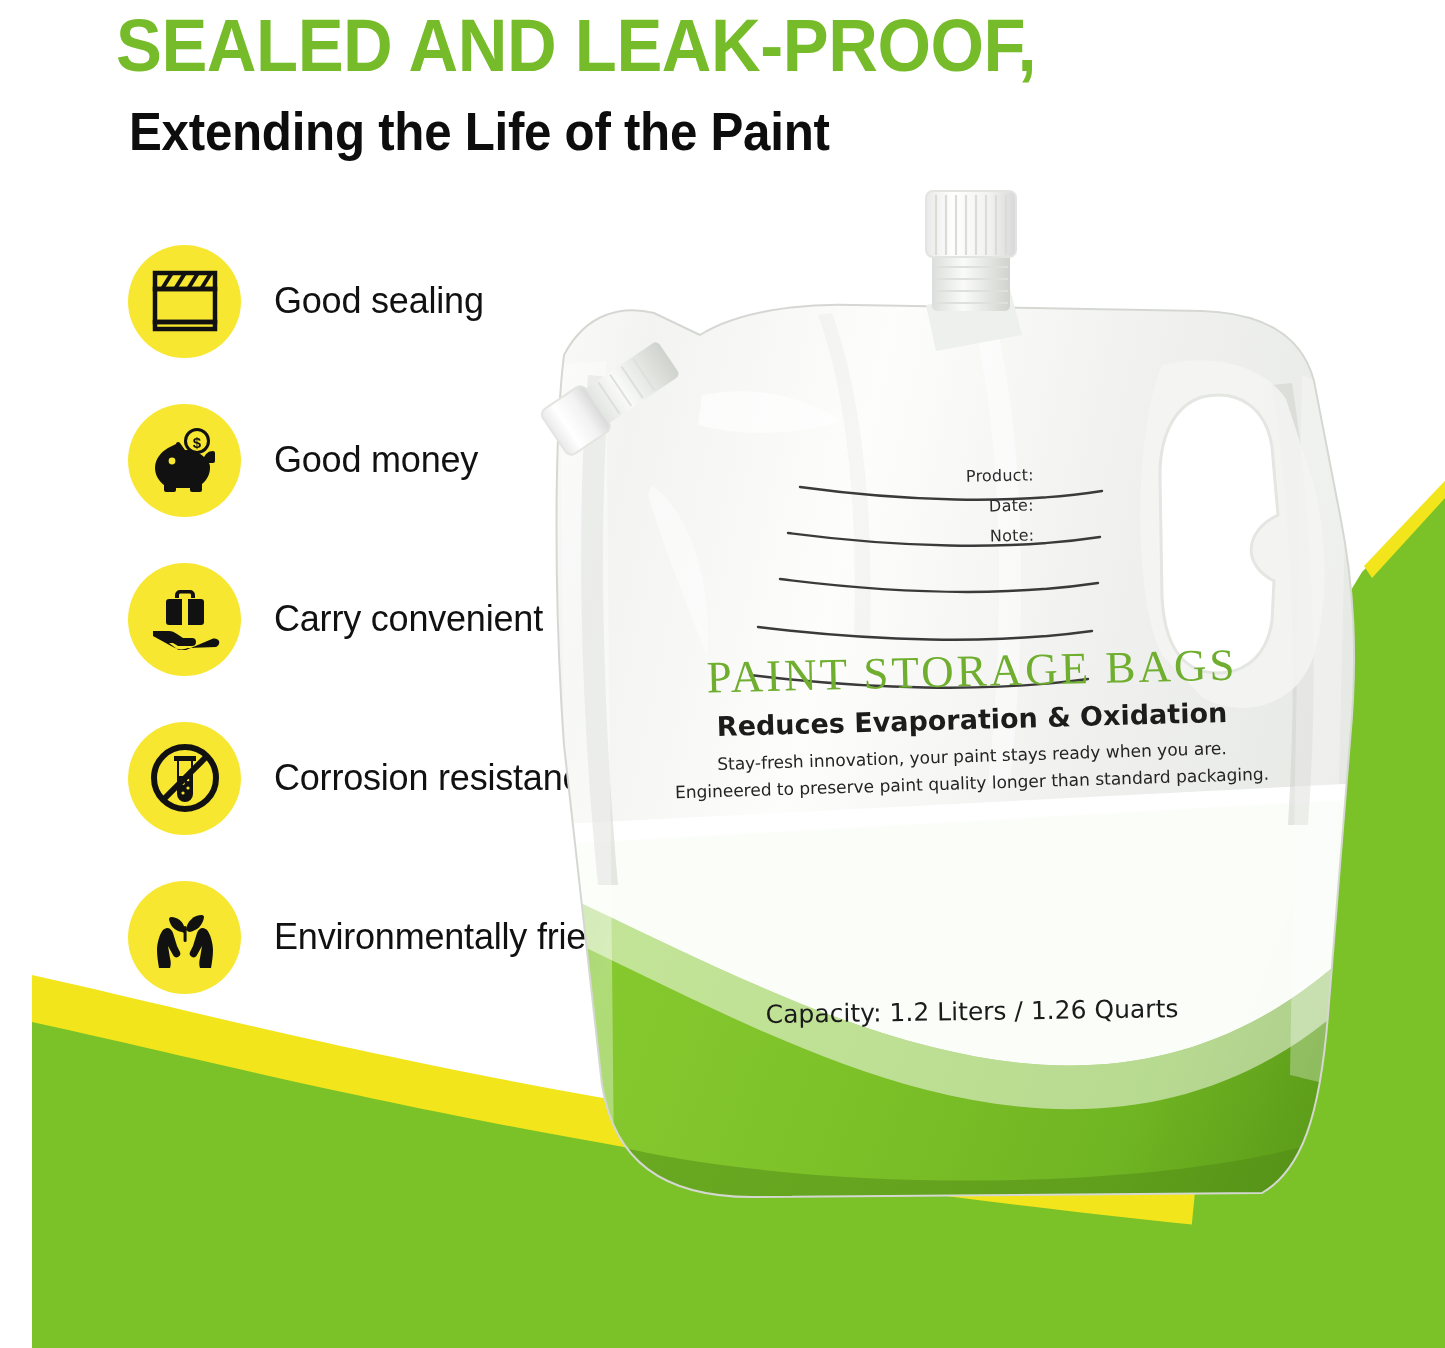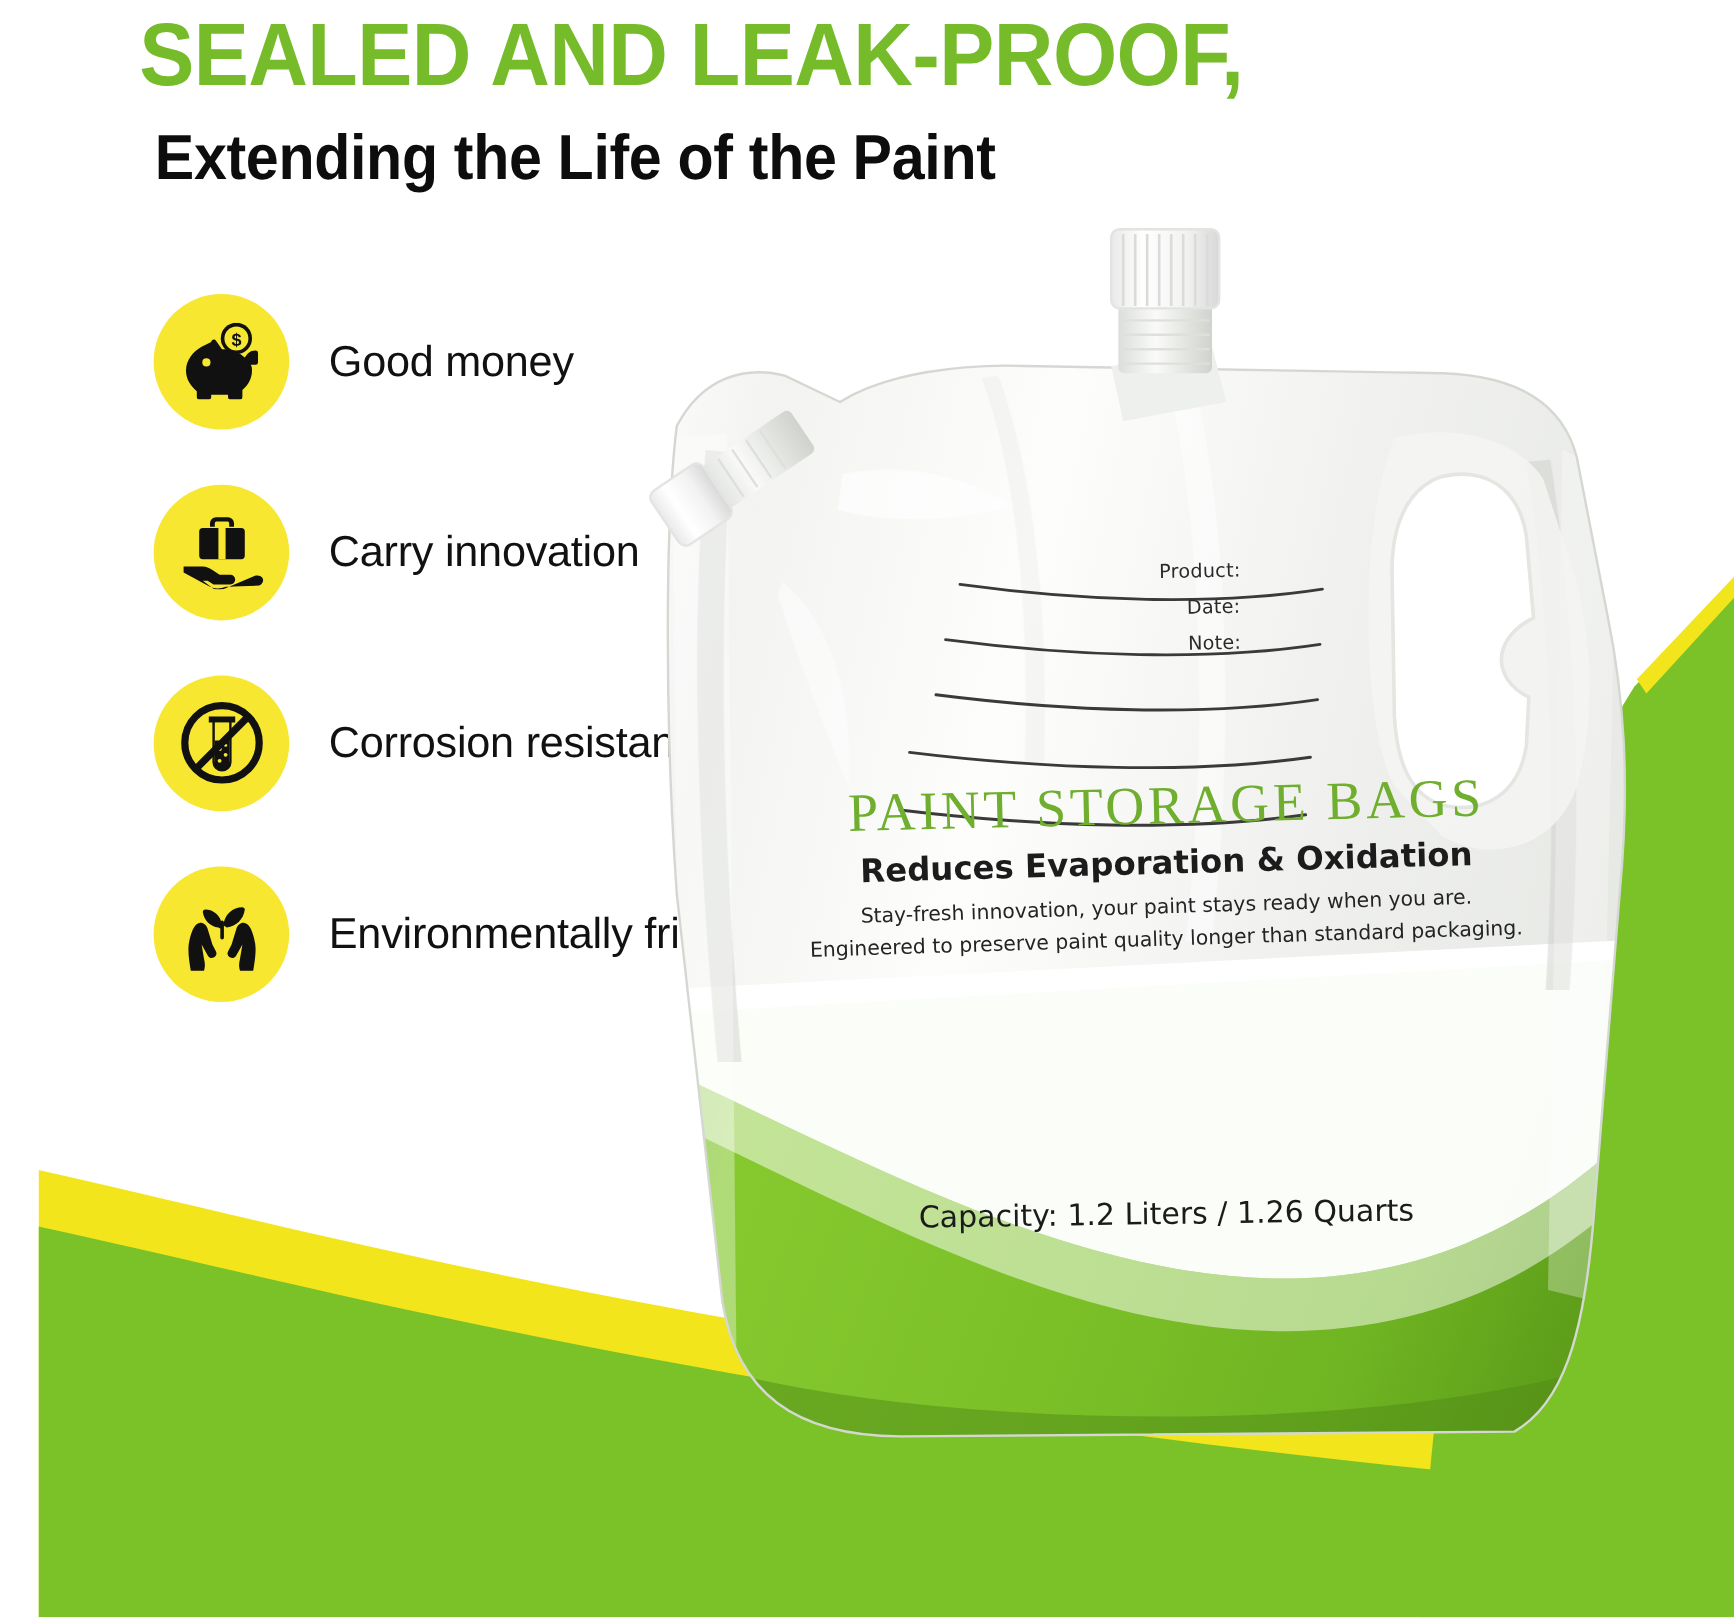--- a/index.html
+++ b/index.html
@@ -165,20 +165,36 @@
     <path d="M1445,447 L1332,566 L1340,578 L1445,463 Z" fill="#f2e51c"></path>
   </svg>
 
   <div class="headline-wrap">
     <h1 class="headline">SEALED AND LEAK-PROOF,</h1>
     <h2 class="subheadline">Extending the Life of the Paint</h2>
   </div>
 
   <div class="features">
 
+    <div class="feature">
+      <div class="feature-badge">
+        <svg width="66" height="62" viewBox="0 0 66 62">
+          <rect x="3" y="3" width="60" height="16" fill="none" stroke="#111" stroke-width="4.5"></rect>
+          <g stroke="#111" stroke-width="4">
+            <line x1="10" y1="19" x2="20" y2="3"></line>
+            <line x1="23" y1="19" x2="33" y2="3"></line>
+            <line x1="36" y1="19" x2="46" y2="3"></line>
+            <line x1="49" y1="19" x2="59" y2="3"></line>
+          </g>
+          <rect x="3" y="19" width="60" height="33" fill="none" stroke="#111" stroke-width="4.5"></rect>
+          <rect x="3" y="52" width="60" height="7" fill="none" stroke="#111" stroke-width="4.5"></rect>
+        </svg>
+      </div>
+      <div class="feature-label">Good sealing</div>
+    </div>
 
     <div class="feature">
       <div class="feature-badge">
         <svg width="70" height="64" viewBox="0 0 70 64">
           <path fill="#111" d="M18 20c-7 4-13 11-13 20 0 7 4 13 9 17v5a2 2 0 002 2h8a2 2 0 002-2v-2h14v2a2 2 0 002 2h8a2 2 0 002-2v-6c5-4 8-10 8-16 0-2 0-3-1-5h4a2 2 0 002-2v-8a2 2 0 00-2-2c-5 0-7 3-9 6-4-4-10-7-17-7h-2l-5-7c-1-2-4-1-4 1z"></path>
           <circle cx="22" cy="33" r="3.4" fill="#f7e731"></circle>
           <circle cx="47" cy="13" r="13" fill="#111"></circle>
           <circle cx="47" cy="13" r="10" fill="#f7e731"></circle>
           <text x="47" y="19.5" font-family="Liberation Sans, sans-serif" font-size="15" font-weight="700" fill="#111" text-anchor="middle">$</text>
         </svg>
@@ -188,21 +204,21 @@
 
     <div class="feature">
       <div class="feature-badge">
         <svg width="70" height="62" viewBox="0 0 70 62">
           <path fill="#111" d="M30 2h10a5 5 0 015 5v3h-4V7a1.4 1.4 0 00-1.4-1.4H30.4A1.4 1.4 0 0029 7v3h-4V7a5 5 0 015-5z"></path>
           <rect x="16" y="11" width="38" height="26" rx="3" fill="#111"></rect>
           <rect x="32" y="11" width="6" height="26" fill="#f7e731"></rect>
           <path fill="#111" d="M3 43h16c3 0 5 1 8 3l6 4h9a4 4 0 010 8H28l-5-3h-4l8 6c3 2 6 2 9 1l26-11c3-1 6 0 7 2 1 3-1 5-3 6L38 60c-5 2-10 2-15-1L3 48z"></path>
         </svg>
       </div>
-      <div class="feature-label">Carry innovation</div>
+      <div class="feature-label">Carry convenient</div>
     </div>
 
     <div class="feature">
       <div class="feature-badge">
         <svg width="72" height="72" viewBox="0 0 72 72">
           <g>
             <path fill="#111" d="M25 14h22v5h-3v33a8 8 0 01-16 0V19h-3z"></path>
             <rect x="30" y="19" width="12" height="33" fill="#f7e731"></rect>
             <path fill="#111" d="M30 34h12v18a6 6 0 01-12 0z"></path>
             <circle cx="34" cy="41" r="1.9" fill="#f7e731"></circle>

